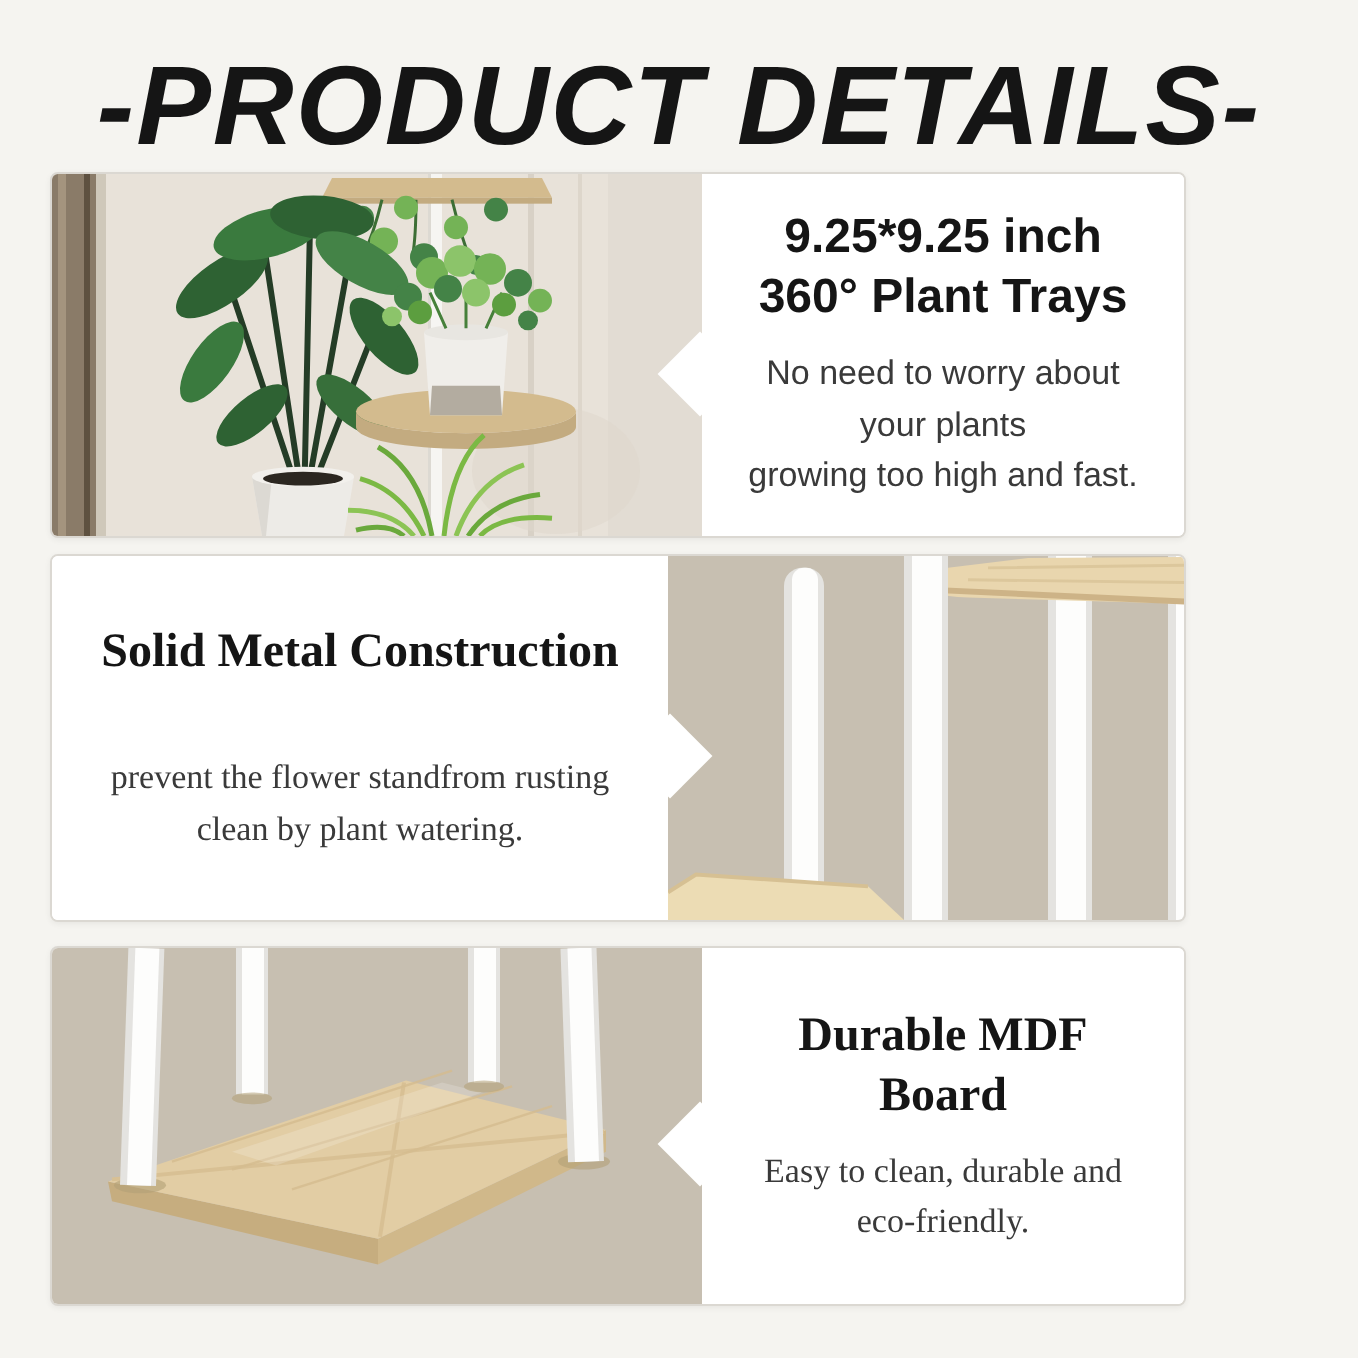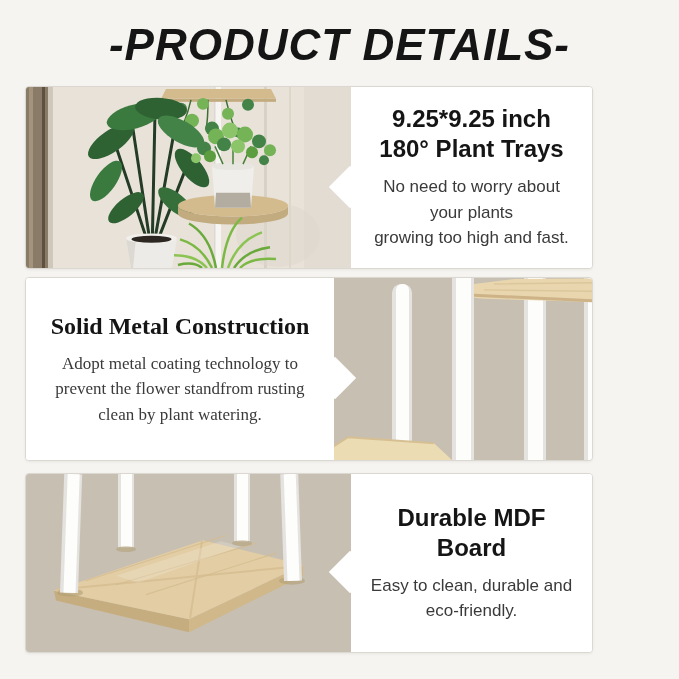--- a/index.html
+++ b/index.html
@@ -14,33 +14,33 @@
   *{margin:0;padding:0;box-sizing:border-box;}
   html,body{width:679px;height:679px;}
   body{
     background:var(--page-bg);
     font-family:"Liberation Sans", sans-serif;
     position:relative; overflow:hidden;
   }
   .page{position:absolute;inset:0;}
   .title{
     position:absolute; top:20px; left:0; width:100%;
-    text-align:center; font-size:44px; font-weight:700; font-style:italic;
+    text-align:center; font-size:56px; font-weight:700; font-style:italic;
     color:var(--text-heading); letter-spacing:1px;
   }
   .row{
     position:absolute; left:25px; width:568px;
     border-radius:4px; overflow:hidden; display:flex;
     background:var(--card-bg);
     border:1px solid var(--card-border);
     box-shadow:0 1px 3px rgba(0,0,0,0.06);
   }
   .row1{top:86px;height:183px;}
   .row2{top:277px;height:184px;font-family:Liberation Serif, serif;}
-  .row3{top:473px;height:180px;}
+  .row3{top:473px;height:180px;font-family:Liberation Serif, serif;}
   .photo{position:relative; flex:0 0 auto; height:100%;}
   .photo svg{display:block;width:100%;height:100%;}
   .photo-1{width:325px;}
   .photo-2{width:322px;}
   .photo-3{width:325px;}
   .card{
     position:relative; flex:1 1 auto; height:100%;
     background:var(--card-bg);
     display:flex; flex-direction:column; justify-content:center;
     text-align:center; padding:10px 18px; z-index:2;
@@ -156,30 +156,30 @@
           <path d="M186,183 Q175,160 154,154" style="stroke:var(--fern-green)"></path>
           <path d="M208,183 Q220,165 244,162" stroke="#6aa93c"></path>
           <path d="M181,183 Q170,170 148,170" stroke="#8cc454"></path>
           <path d="M214,183 Q224,172 250,174" style="stroke:var(--fern-green)"></path>
           <path d="M176,183 Q168,176 152,180" stroke="#6aa93c"></path>
         </g>
       </svg>
     </div>
     <div class="card">
       <div class="tail tail-left"></div>
-      <h2><span>9.25*9.25 inch</span><br><span>180° Plant Trays</span></h2>
+      <h2><span>9.25*9.25 inch</span><br><span>360° Plant Trays</span></h2>
       <p><span>No need to worry about your plants</span><br><span>growing too high and fast.</span></p>
     </div>
   </div>
 
   <div class="row row2">
     <div class="card" style="flex:0 0 308px;">
       <div class="tail tail-right"></div>
       <h2><span>Solid Metal Construction</span></h2>
-      <p><span>Adopt metal coating technology to</span><br><span>prevent the flower standfrom rusting</span><br><span>clean by plant watering.</span></p>
+      <p><br><span>prevent the flower standfrom rusting</span><br><span>clean by plant watering.</span></p>
     </div>
     <div class="photo photo-2">
       <svg viewBox="0 0 322 184" preserveAspectRatio="none">
         <rect width="322" height="184" style="fill:var(--photo-taupe)"></rect>
 
         <g>
           <rect x="190" y="0" width="22" height="184" style="fill:var(--pole-shade)"></rect>
           <rect x="194" y="0" width="15" height="184" style="fill:var(--pole-white)"></rect>
           <rect x="250" y="0" width="20" height="184" style="fill:var(--pole-shade)"></rect>
           <rect x="254" y="0" width="13" height="184" style="fill:var(--pole-white)"></rect>

